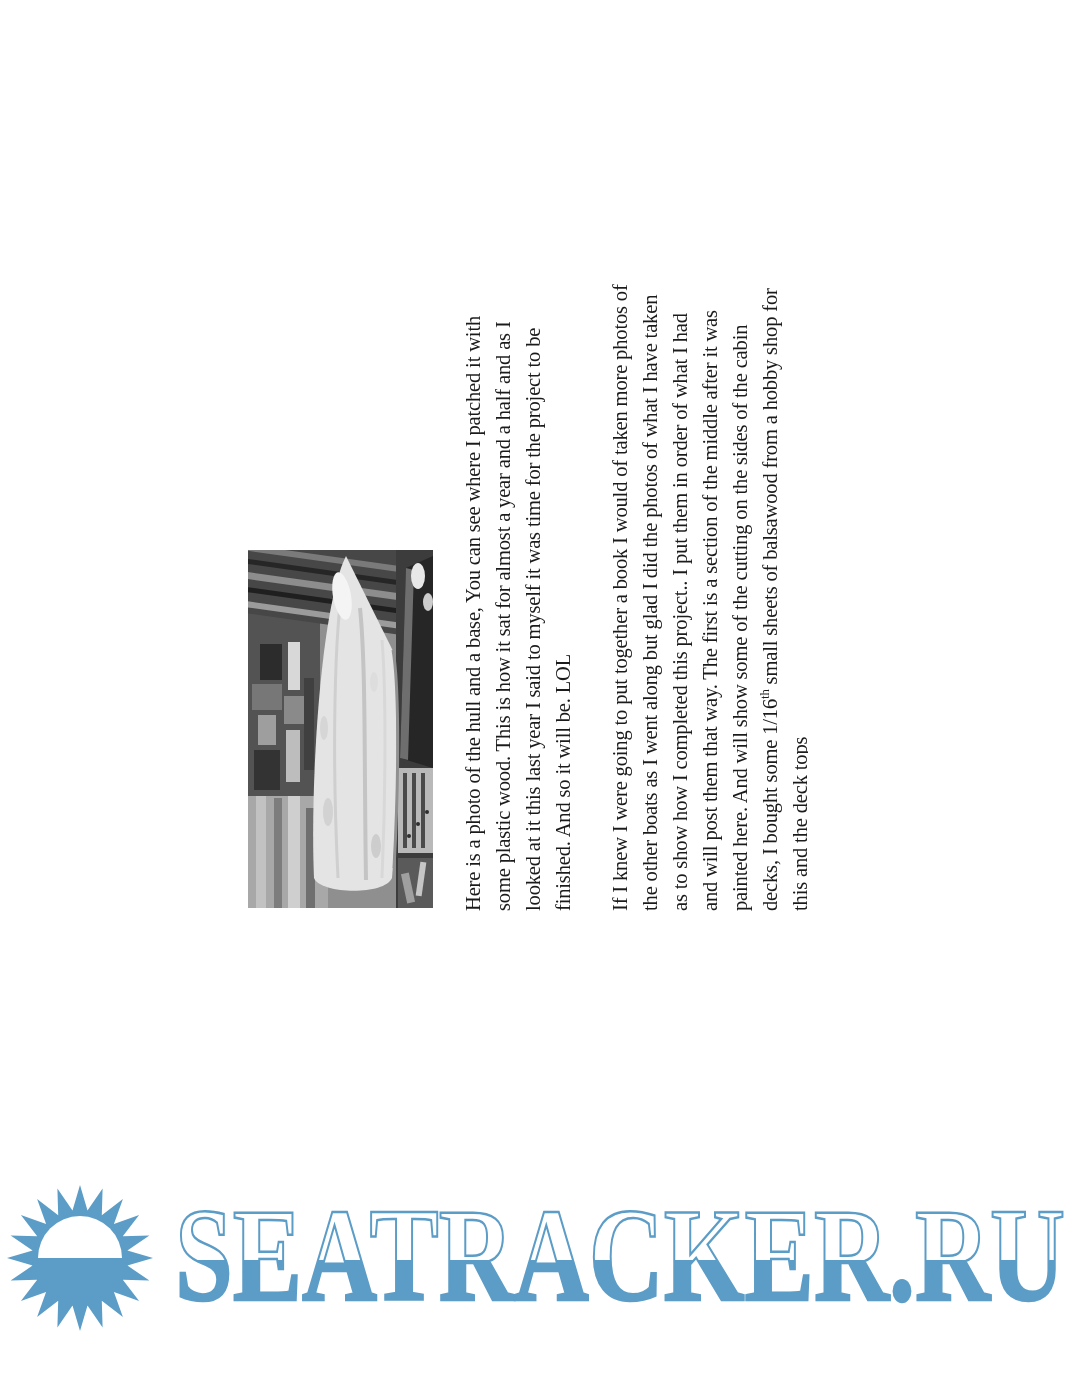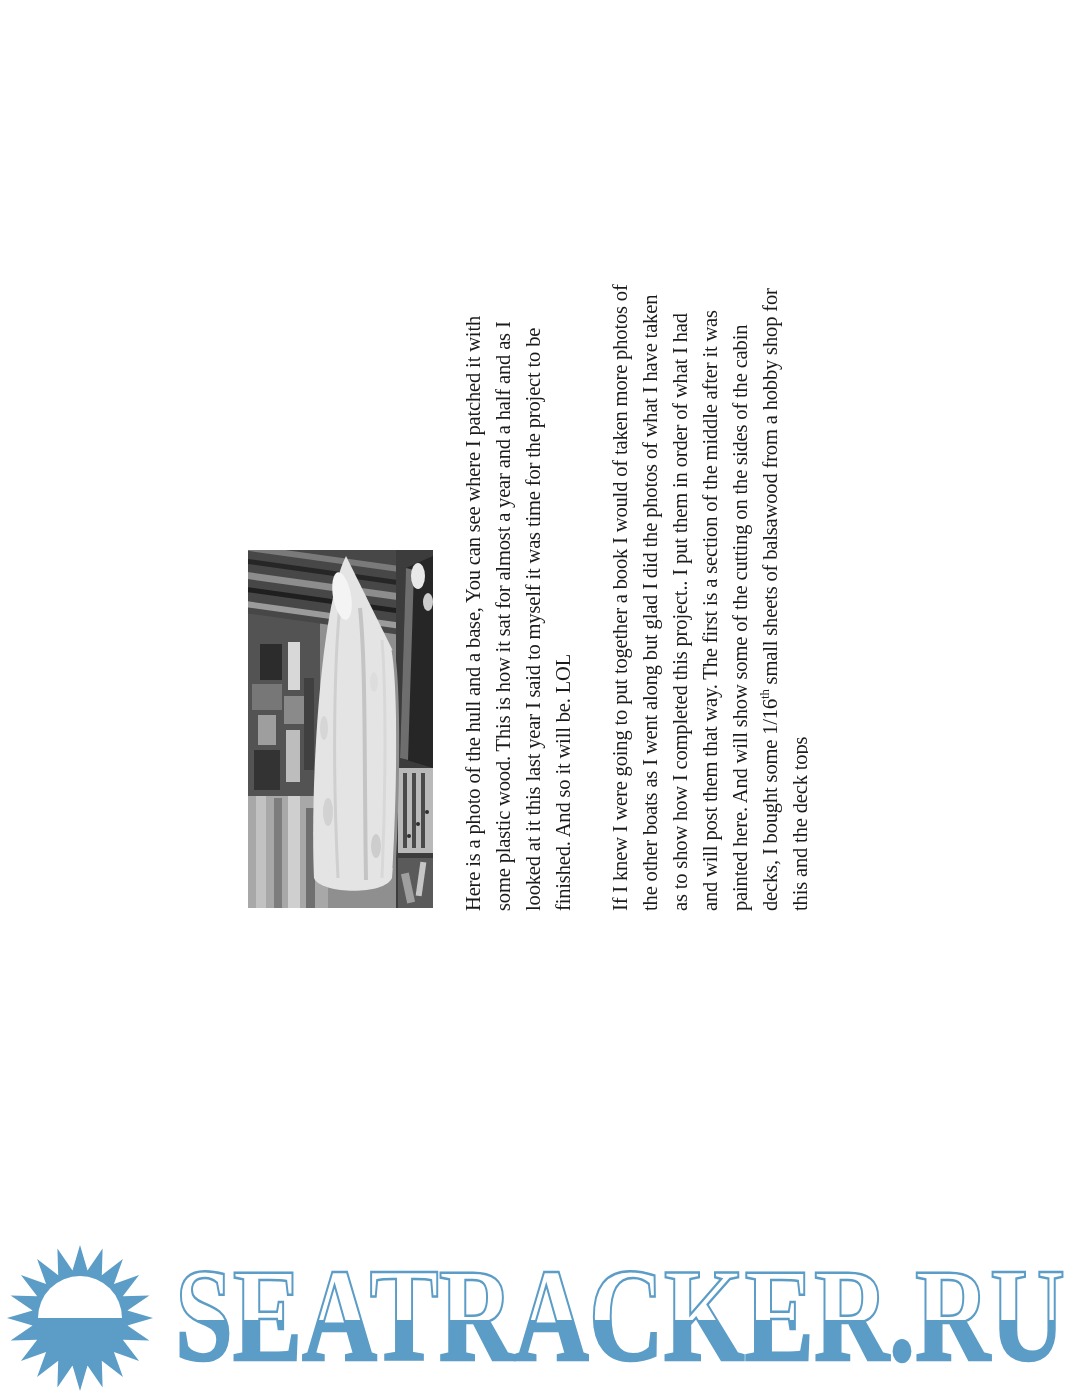--- a/index.html
+++ b/index.html
@@ -41,21 +41,21 @@
   }
   .line sup {
     font-size: 0.62em;
     vertical-align: super;
     line-height: 0;
   }
 
   
   .watermark {
     position: absolute;
-    left: 0; top: 1238px;
+    left: 0; top: 1178px;
     width: 1080px; height: 159px;
   }
   .wm-text {
     font-family: "Liberation Serif", "DejaVu Serif", serif;
     font-weight: bold;
   }
 </style>
 </head>
 <body>
 

